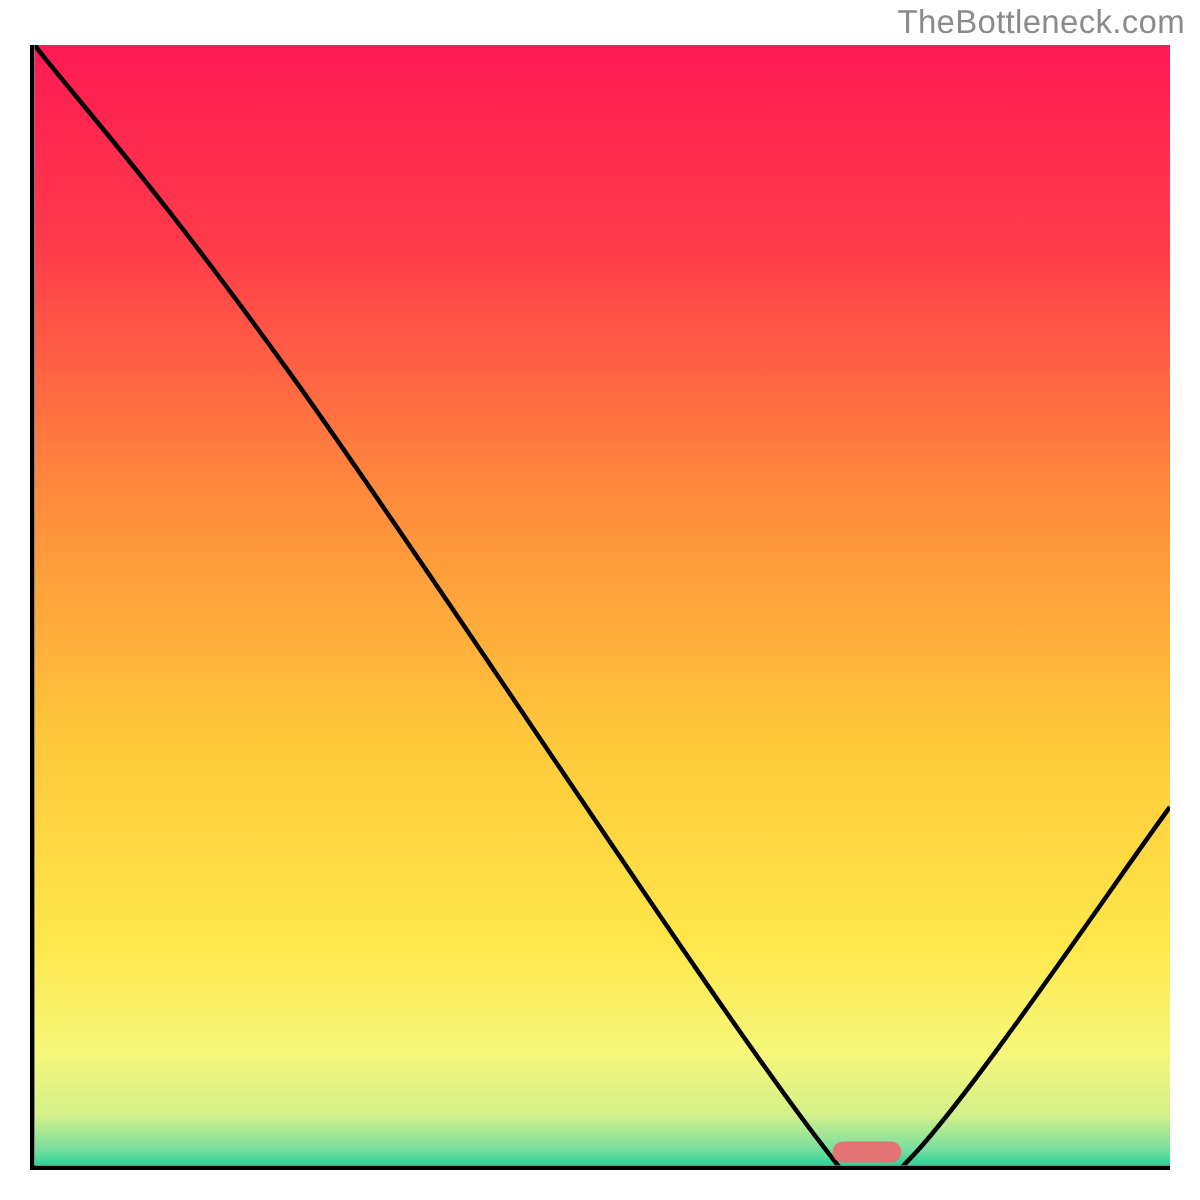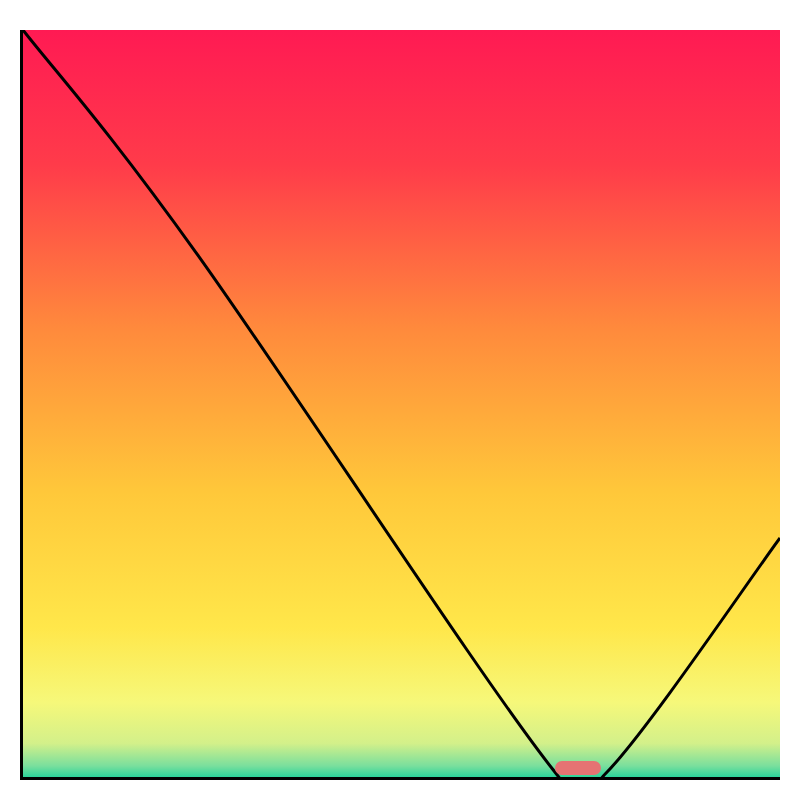--- a/index.html
+++ b/index.html
@@ -61,20 +61,21 @@
     background: #e57373;
     border-radius: 7px;
     z-index: 2;
     bottom: 2px;
   }
 </style>
 </head>
 <body>
 
 <div class="frame">
+  <div class="watermark">TheBottleneck.com</div>
 
   <div class="plot-area">
     <svg class="gradient-bg" viewBox="0 0 100 100" preserveAspectRatio="none">
       <defs>
         <linearGradient id="bg-grad" x1="0" y1="0" x2="0" y2="1">
             <stop offset="0%" stop-color="#ff1a53"></stop>
             <stop offset="18%" stop-color="#ff3b4a"></stop>
             <stop offset="40%" stop-color="#ff8a3c"></stop>
             <stop offset="62%" stop-color="#ffc83a"></stop>
             <stop offset="80%" stop-color="#ffe74a"></stop>

